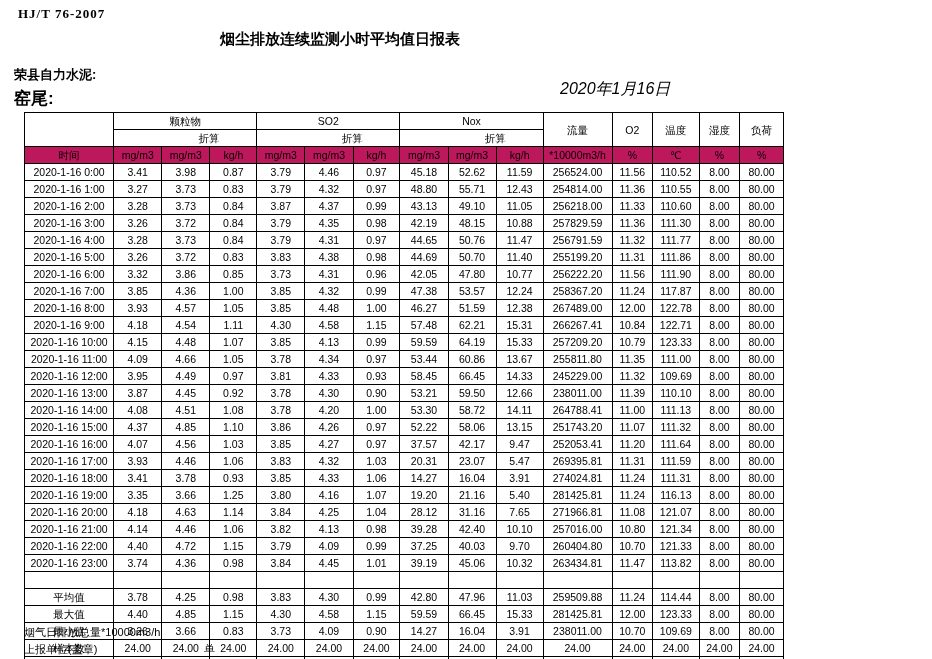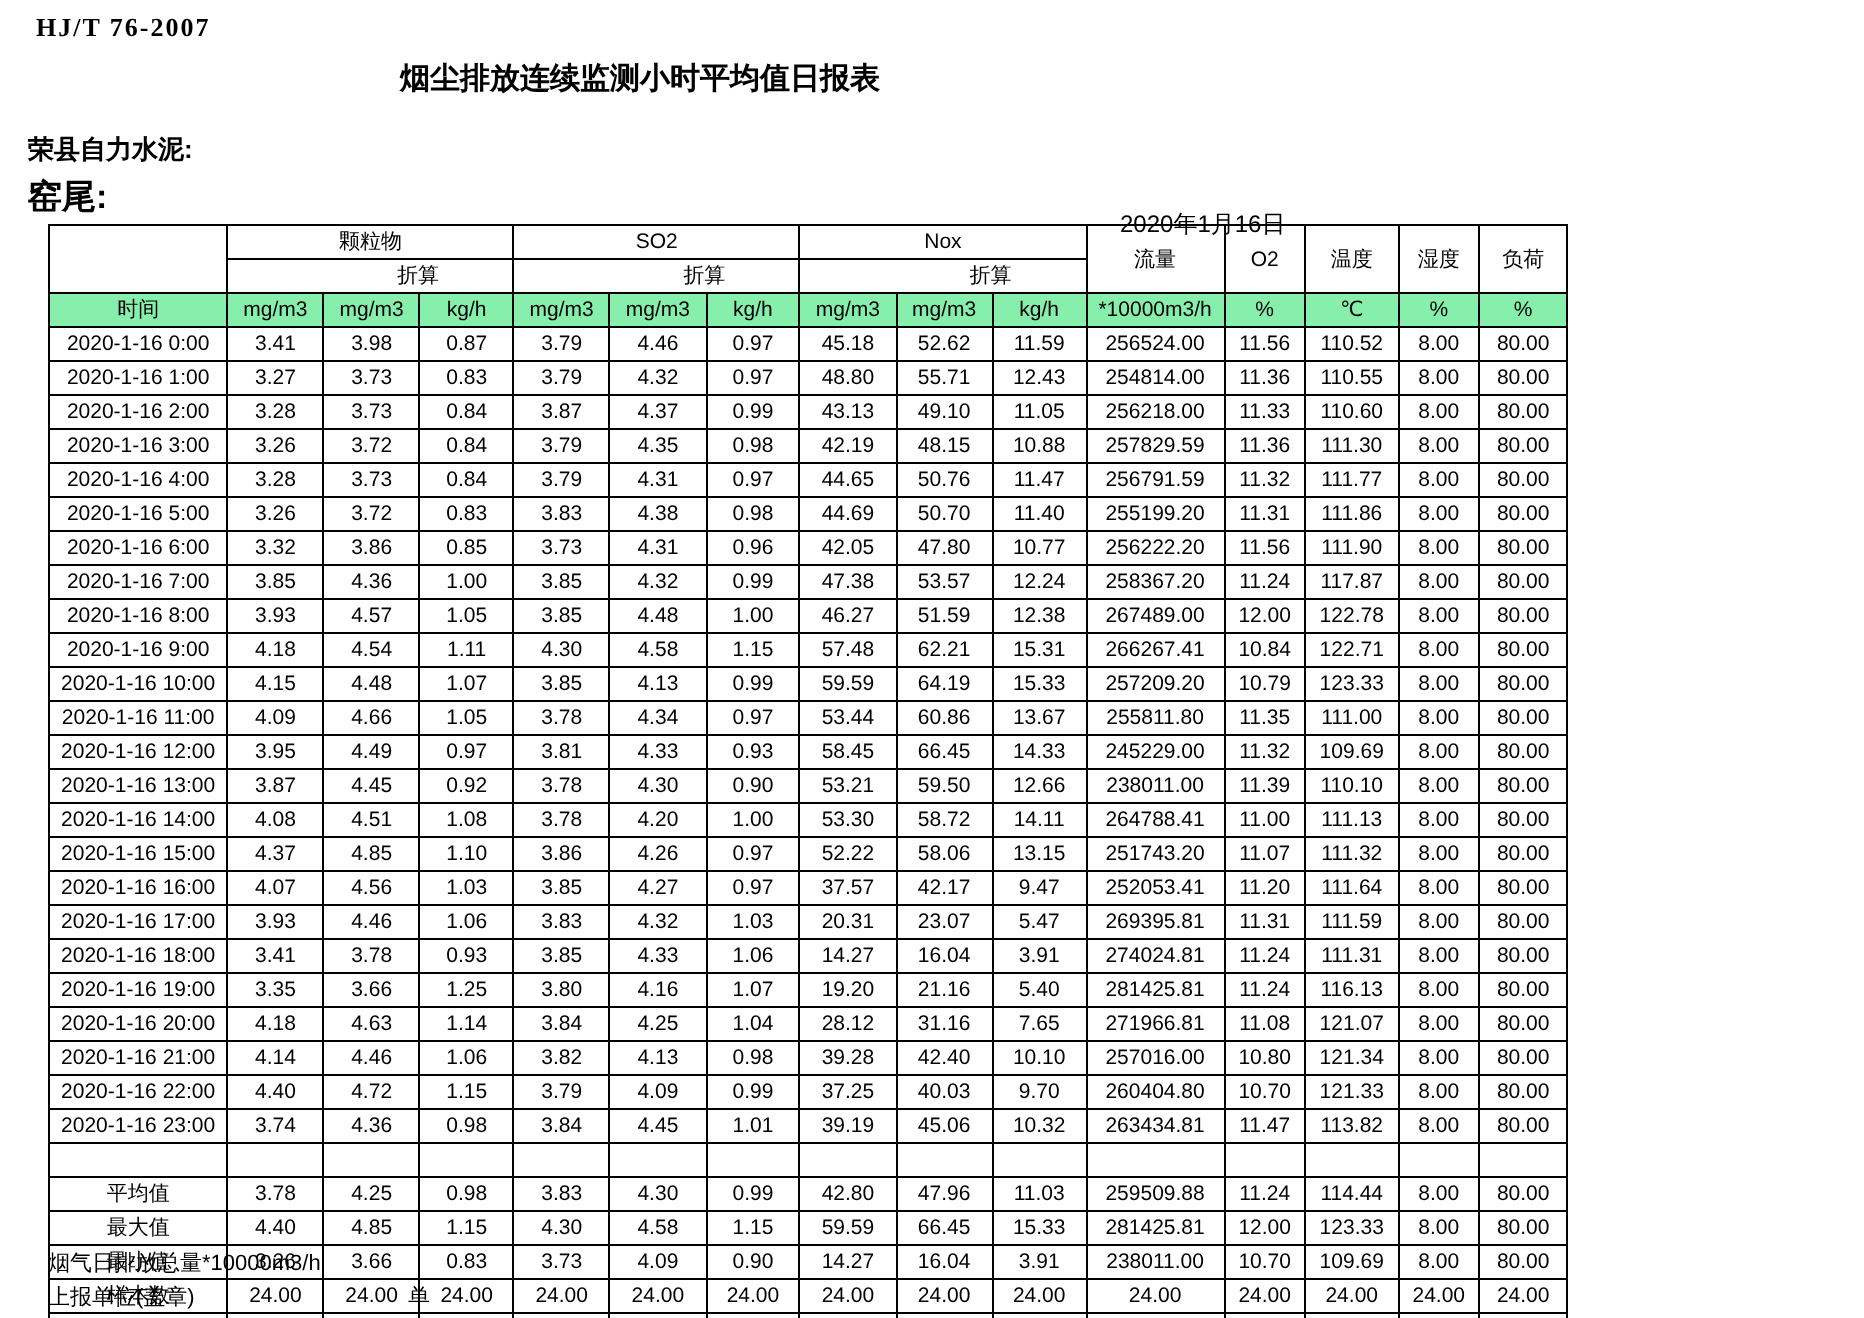--- a/index.html
+++ b/index.html
@@ -13,51 +13,53 @@
   .page{position:relative;width:784px;height:659px;}
   .std-code{
     position:absolute;left:18px;top:6px;
     font-family:"Liberation Serif","DejaVu Serif",serif;
     font-size:13px;font-weight:bold;letter-spacing:1px;
   }
   .doc-title{
     position:absolute;left:0;top:30px;width:640px;
     text-align:center;font-size:15px;font-weight:bold;
     font-family:"DejaVu Sans","Liberation Sans",sans-serif;
+    padding-left:20px;
   }
   .company{
     position:absolute;left:14px;top:66px;
     font-size:13px;font-weight:bold;
   }
   .position{
     position:absolute;left:14px;top:87px;
     font-size:17px;font-weight:bold;
   }
   .report-date{
-    position:absolute;left:560px;top:104px;
-    font-size:12px;
+    position:absolute;left:560px;top:79px;
+    font-size:16px;
+    font-style:italic;
   }
   table.main{
     position:absolute;left:24px;top:112px;
     border-collapse:collapse;
     table-layout:fixed;
   }
   table.main td,table.main th{
     border:1px solid #000;
     font-size:10.5px;
     text-align:center;
     padding:0;
     height:16px;
     line-height:16px;
     font-weight:normal;
     font-family:"Liberation Sans","DejaVu Sans",sans-serif;
   }
   .hdr-grp{height:17px;line-height:17px;}
   .hdr-sub{height:17px;line-height:17px;margin-top:44px;}
-  .hdr-unit{background:#86efac;height:15px;line-height:15px;font-size:10px;}
+  .hdr-unit{background:#be185d;height:15px;line-height:15px;font-size:10px;}
   .col-time{width:104px;}
   .col-num{width:52px;}
   .col-flow{width:72px;}
   .col-o2{width:44px;}
   .col-temp{width:50px;}
   .col-hum{width:44px;}
   .col-load{width:48px;}
   .time-cell{text-align:center;font-size:10.5px;margin-top:45px;}
   .blank-row td{height:14px;}
   .summary-label{text-align:right;padding-right:6px;font-size:10.5px;}

